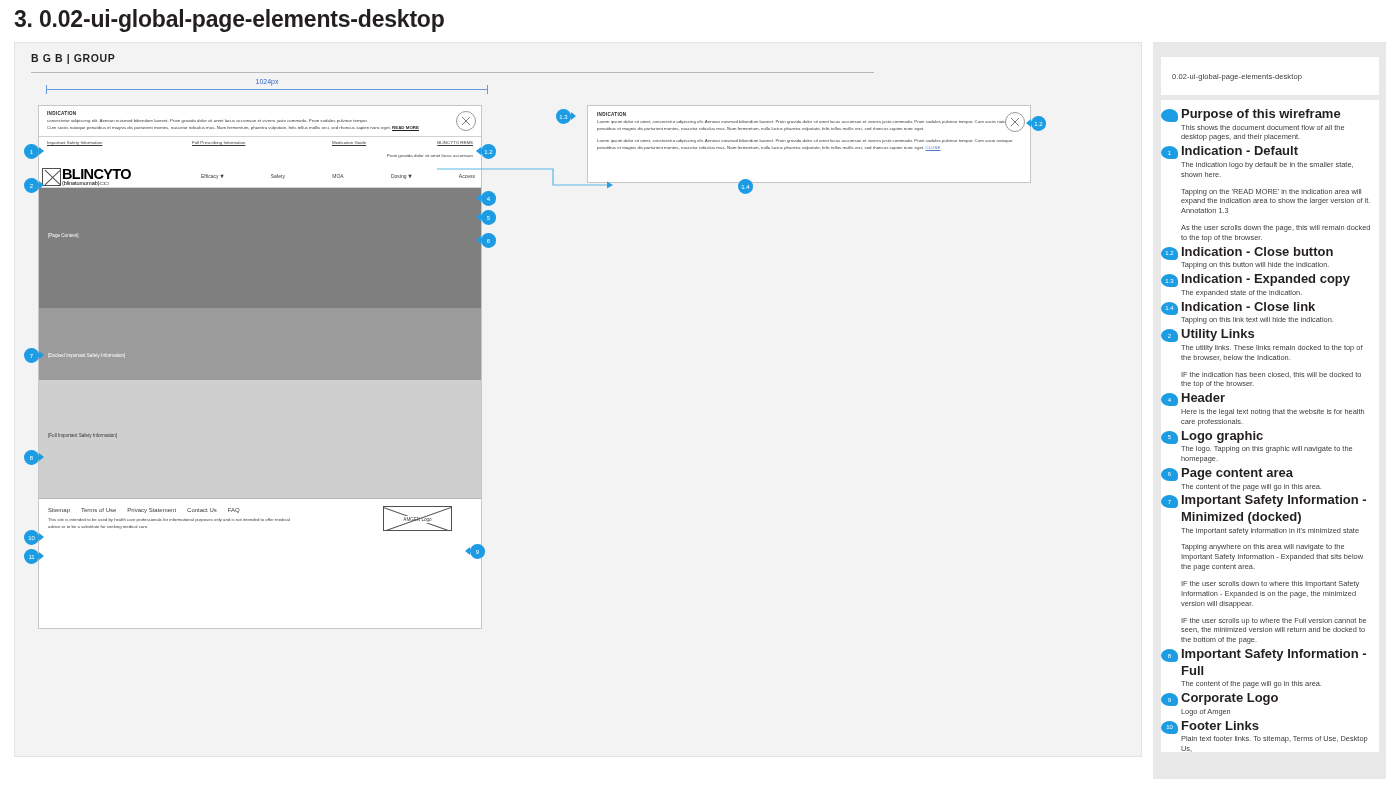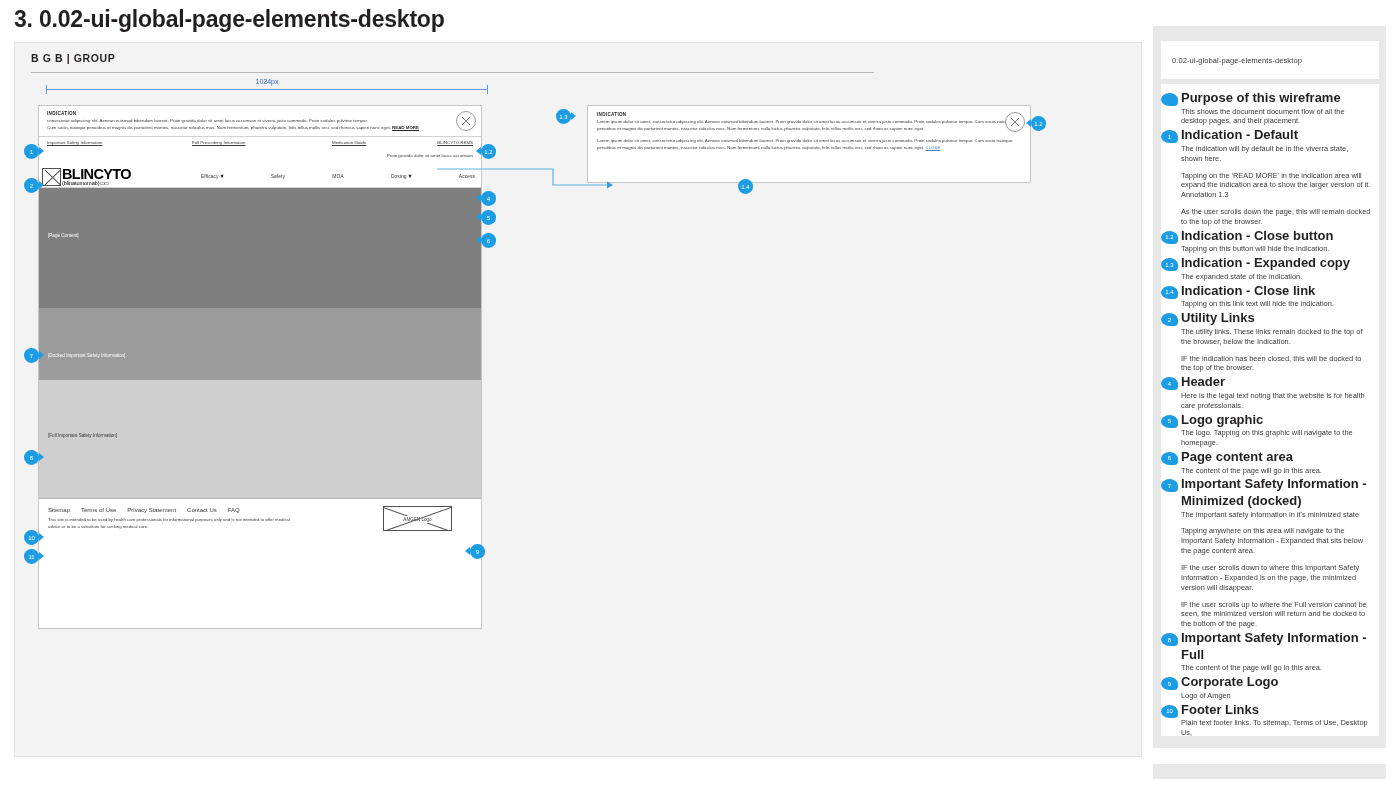--- a/index.html
+++ b/index.html
@@ -189,21 +189,21 @@
   }
   .pin.l:after {
     content:""; position:absolute; left:-5px; top:3px;
     border-top:4px solid transparent; border-bottom:4px solid transparent;
     border-right:5px solid #1b9ce3;
   }
   .pin.round { border-radius:50% 50% 50% 8px; width:15px; height:15px; font-size:6px; }
 
   
   #anno-panel {
-    position:absolute; left:1153px; top:26px; width:233px; height:722px;
+    position:absolute; left:1153px; top:42px; width:233px; height:722px;
     background:#e8e8e8;
   }
   #anno-title-box {
     position:absolute; left:8px; top:15px; width:218px; height:38px;
     background:#ffffff; display:flex; align-items:center; padding-left:11px;
   }
   #anno-title-box span { font-size:7.5px; color:#3a3a3a; letter-spacing:0.1px; }
   #anno-list {
     position:absolute; left:8px; top:58px; width:218px; height:652px;
     background:#ffffff; padding:6px 6px 0 0; overflow:hidden;
@@ -374,21 +374,21 @@
         <div class="anno-dot"></div>
         <div class="anno-body">
           <div class="anno-h">Purpose of this wireframe</div>
           <div class="anno-p">This shows the document document flow of all the desktop pages, and their placement.</div>
         </div>
       </div>
       <div class="anno-item">
         <div class="anno-dot">1</div>
         <div class="anno-body">
           <div class="anno-h">Indication - Default</div>
-          <div class="anno-p">The indication will by default be in the viverra state, shown here.</div>
+          <div class="anno-p">The indication logo by default be in the smaller state, shown here.</div>
           <div class="anno-p">Tapping on the 'READ MORE' in the indication area will expand the indication area to show the larger version of it. Annotation 1.3</div>
           <div class="anno-p">As the user scrolls down the page, this will remain docked to the top of the browser.</div>
         </div>
       </div>
       <div class="anno-item">
         <div class="anno-dot">1.2</div>
         <div class="anno-body">
           <div class="anno-h">Indication - Close button</div>
           <div class="anno-p">Tapping on this button will hide the indication.</div>
         </div>

